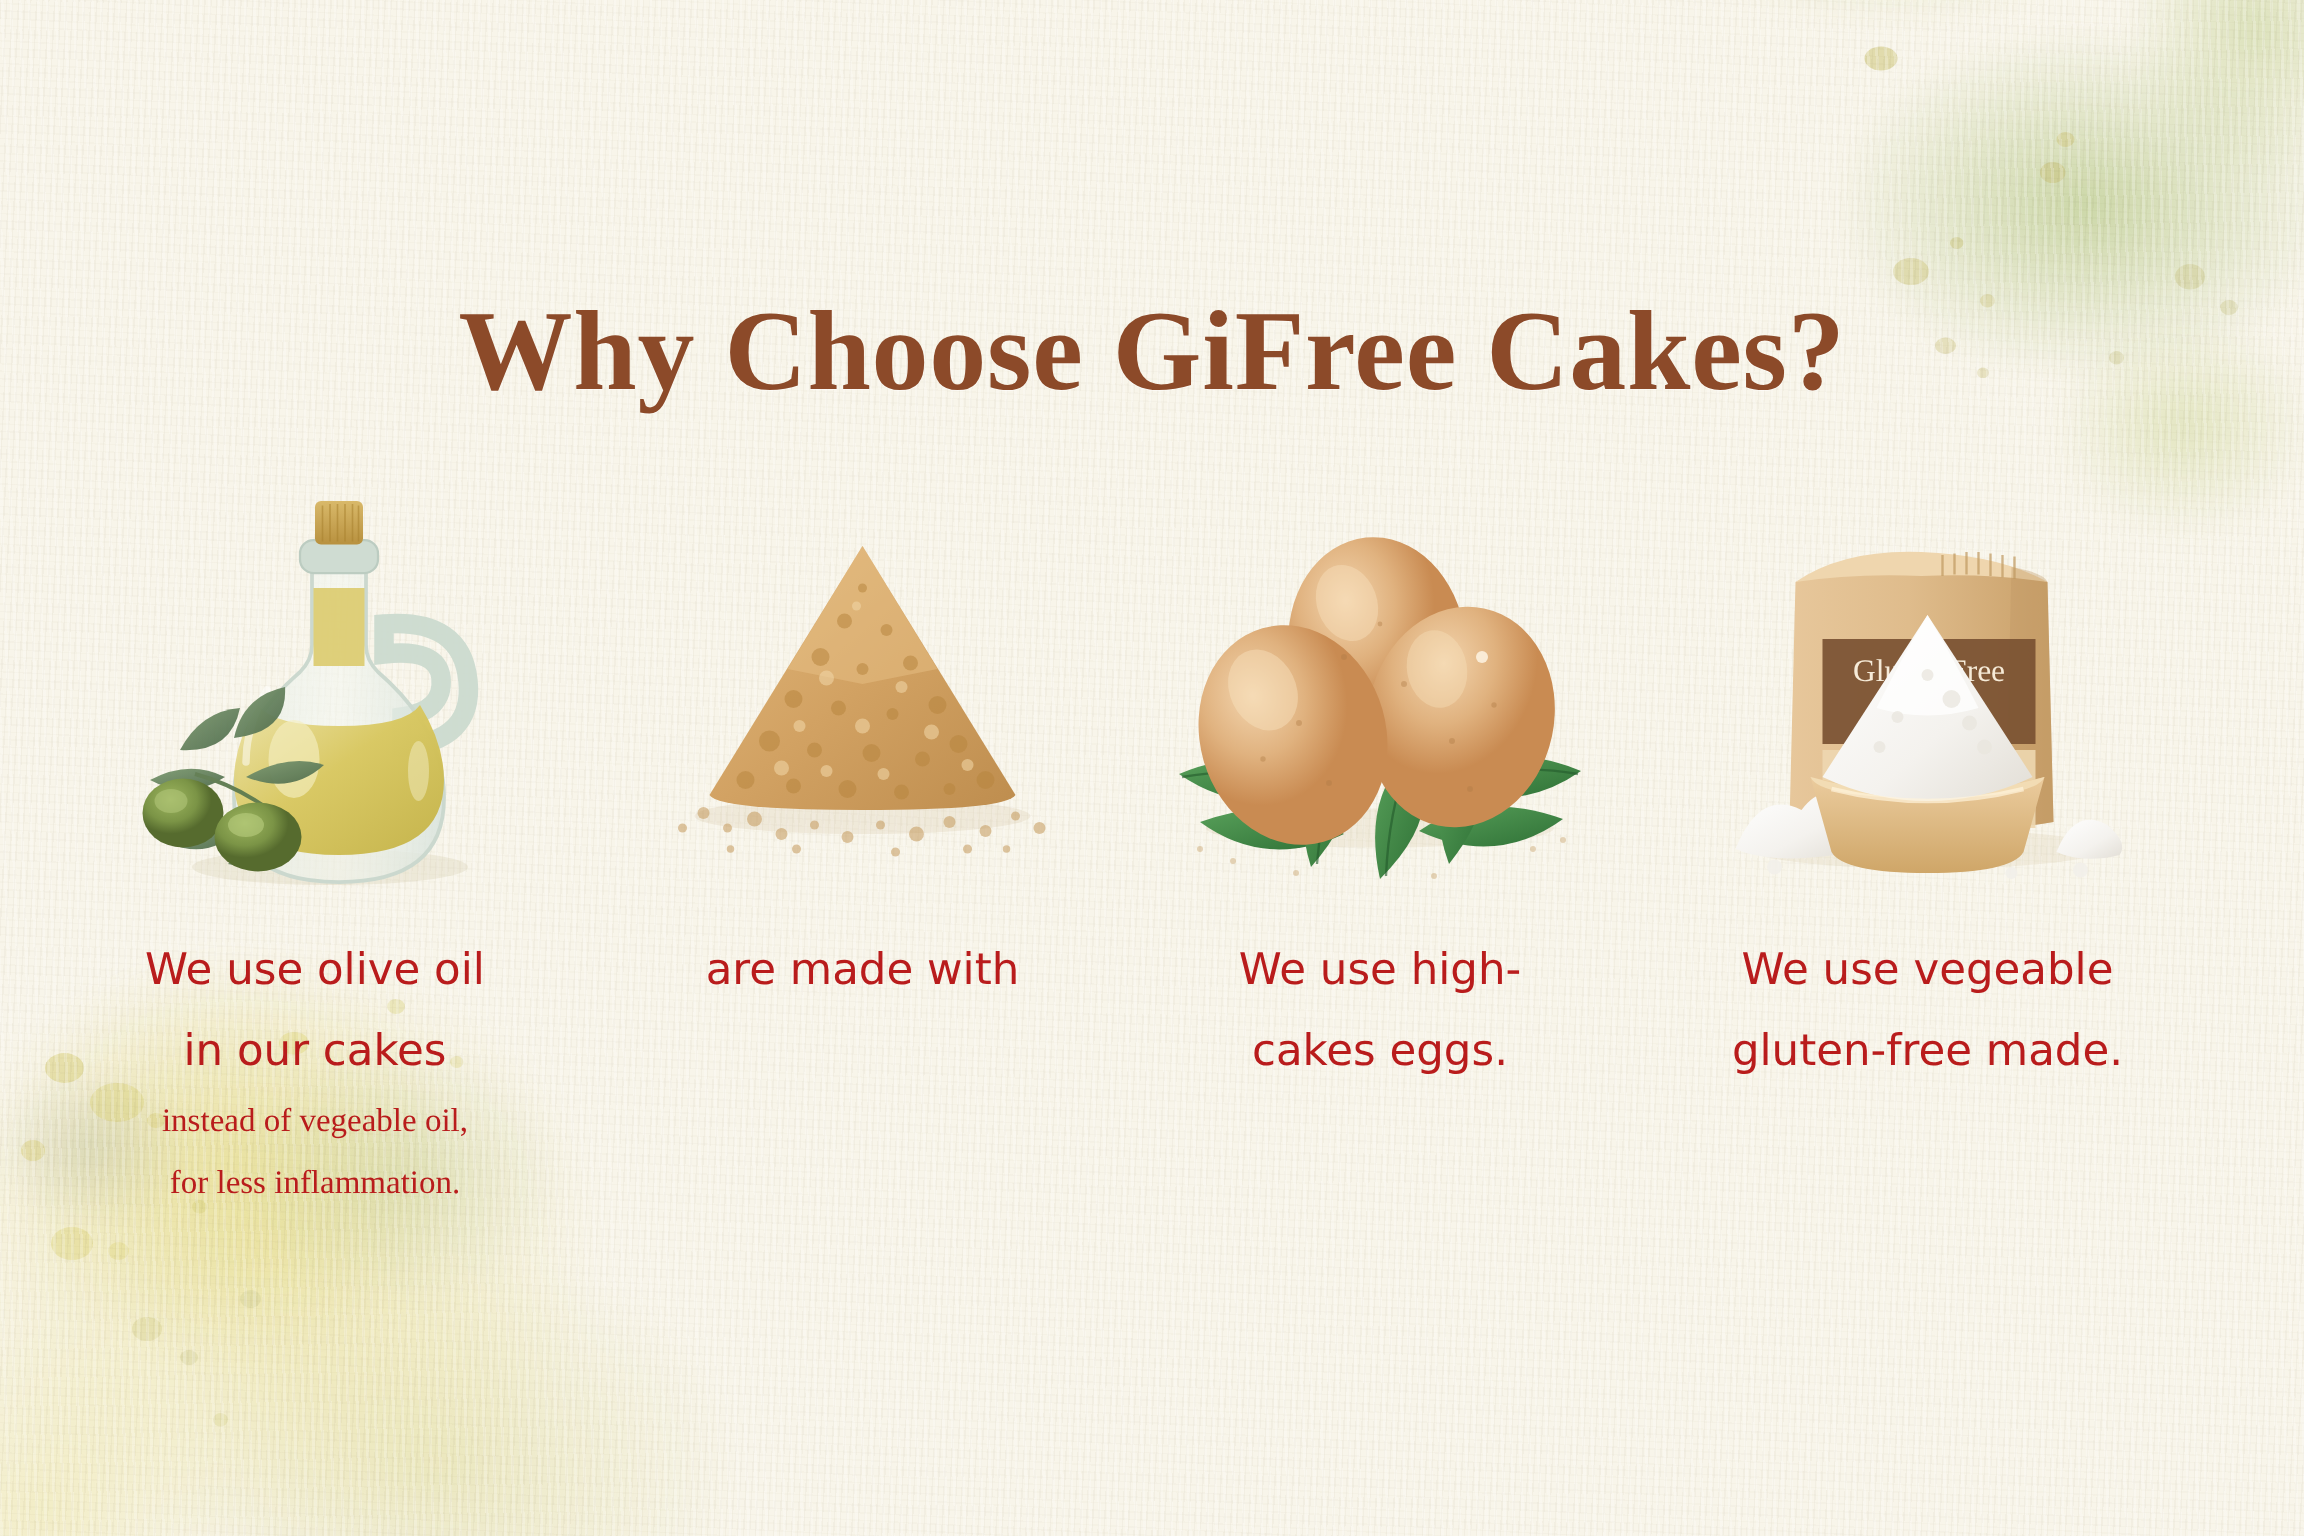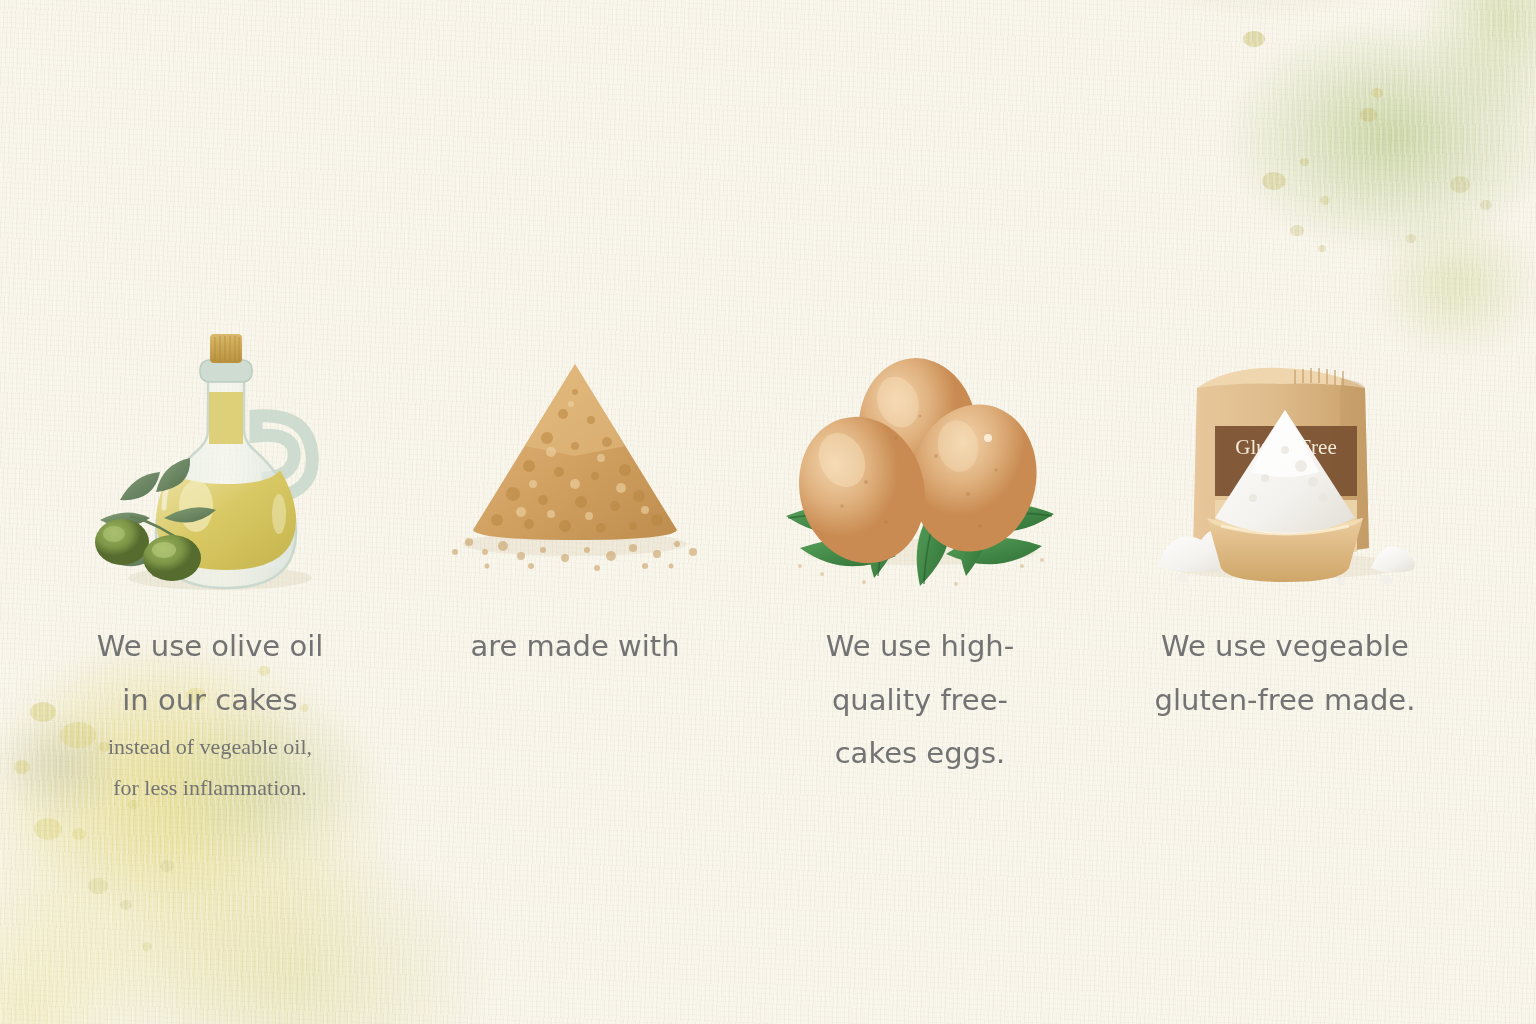--- a/index.html
+++ b/index.html
@@ -89,21 +89,21 @@
   .col{position:absolute;top:0;width:360px;text-align:center;}
   .col-1{left:30px;}
   .col-2{left:395px;}
   .col-3{left:740px;}
   .col-4{left:1105px;}
 
   .art{height:290px;position:relative;}
   .art svg{position:absolute;left:50%;transform:translateX(-50%);top:0;}
 
   .caption{
-    color:#737373;
+    color:#b91c1c;
     font-family:"DejaVu Sans", sans-serif;
     font-size:29px;line-height:1.85;font-weight:400;
     padding:0 6px;
     text-align:center;
   }
   .caption .small{font-size:22px;font-family:Liberation Serif, serif;}
   .cap-l1,.cap-l2,.cap-l3,.cap-l4{display:block;white-space:nowrap;}
 </style>
 </head>
 <body>
@@ -142,20 +142,21 @@
     <i class="sp" style="left:160px;top:860px;width:14px;height:12px;background:rgba(200,200,140,.3)"></i>
     <i class="sp" style="left:142px;top:942px;width:10px;height:9px;background:rgba(210,204,130,.3)"></i>
     <i class="sp" style="left:186px;top:688px;width:20px;height:15px;background:rgba(224,214,124,.45)"></i>
     <i class="sp" style="left:258px;top:666px;width:12px;height:10px;background:rgba(218,210,124,.4)"></i>
     <i class="sp" style="left:300px;top:704px;width:9px;height:8px;background:rgba(218,210,124,.35)"></i>
   </div>
 
   <div class="grain"></div>
   <div class="grain2"></div>
 
+  <h1 class="title">Why Choose GiFree Cakes?</h1>
 
   <div class="cols">
 
     <div class="col col-1">
       <div class="art">
         <svg width="300" height="280" viewBox="0 0 300 280">
           <defs>
             <linearGradient id="oilBody" x1="0" y1="0" x2="1" y2="1">
               <stop offset="0%" stop-color="#EDE3A6"></stop>
               <stop offset="45%" stop-color="#D8C75F"></stop>
@@ -368,21 +369,20 @@
               <circle cx="52" cy="244" r="2"></circle>
               <circle cx="252" cy="236" r="2"></circle>
             <circle cx="272" cy="230" r="2"></circle>
               <circle cx="94" cy="252" r="2"></circle>
               <circle cx="186" cy="254" r="2"></circle>
           </g>
         </svg>
       </div>
       <div class="caption">
         <span class="cap-l1">We use high-</span>
-        <span class="cap-l2">quality free-</span>
         <span class="cap-l3">cakes eggs.</span>
       </div>
     </div>
 
     <div class="col col-4">
       <div class="art">
         <svg width="300" height="280" viewBox="0 0 300 280">
           <defs>
             <linearGradient id="bagG" x1="0" y1="0" x2="1" y2="0">
               <stop offset="0%" stop-color="#E7C79B"></stop>

